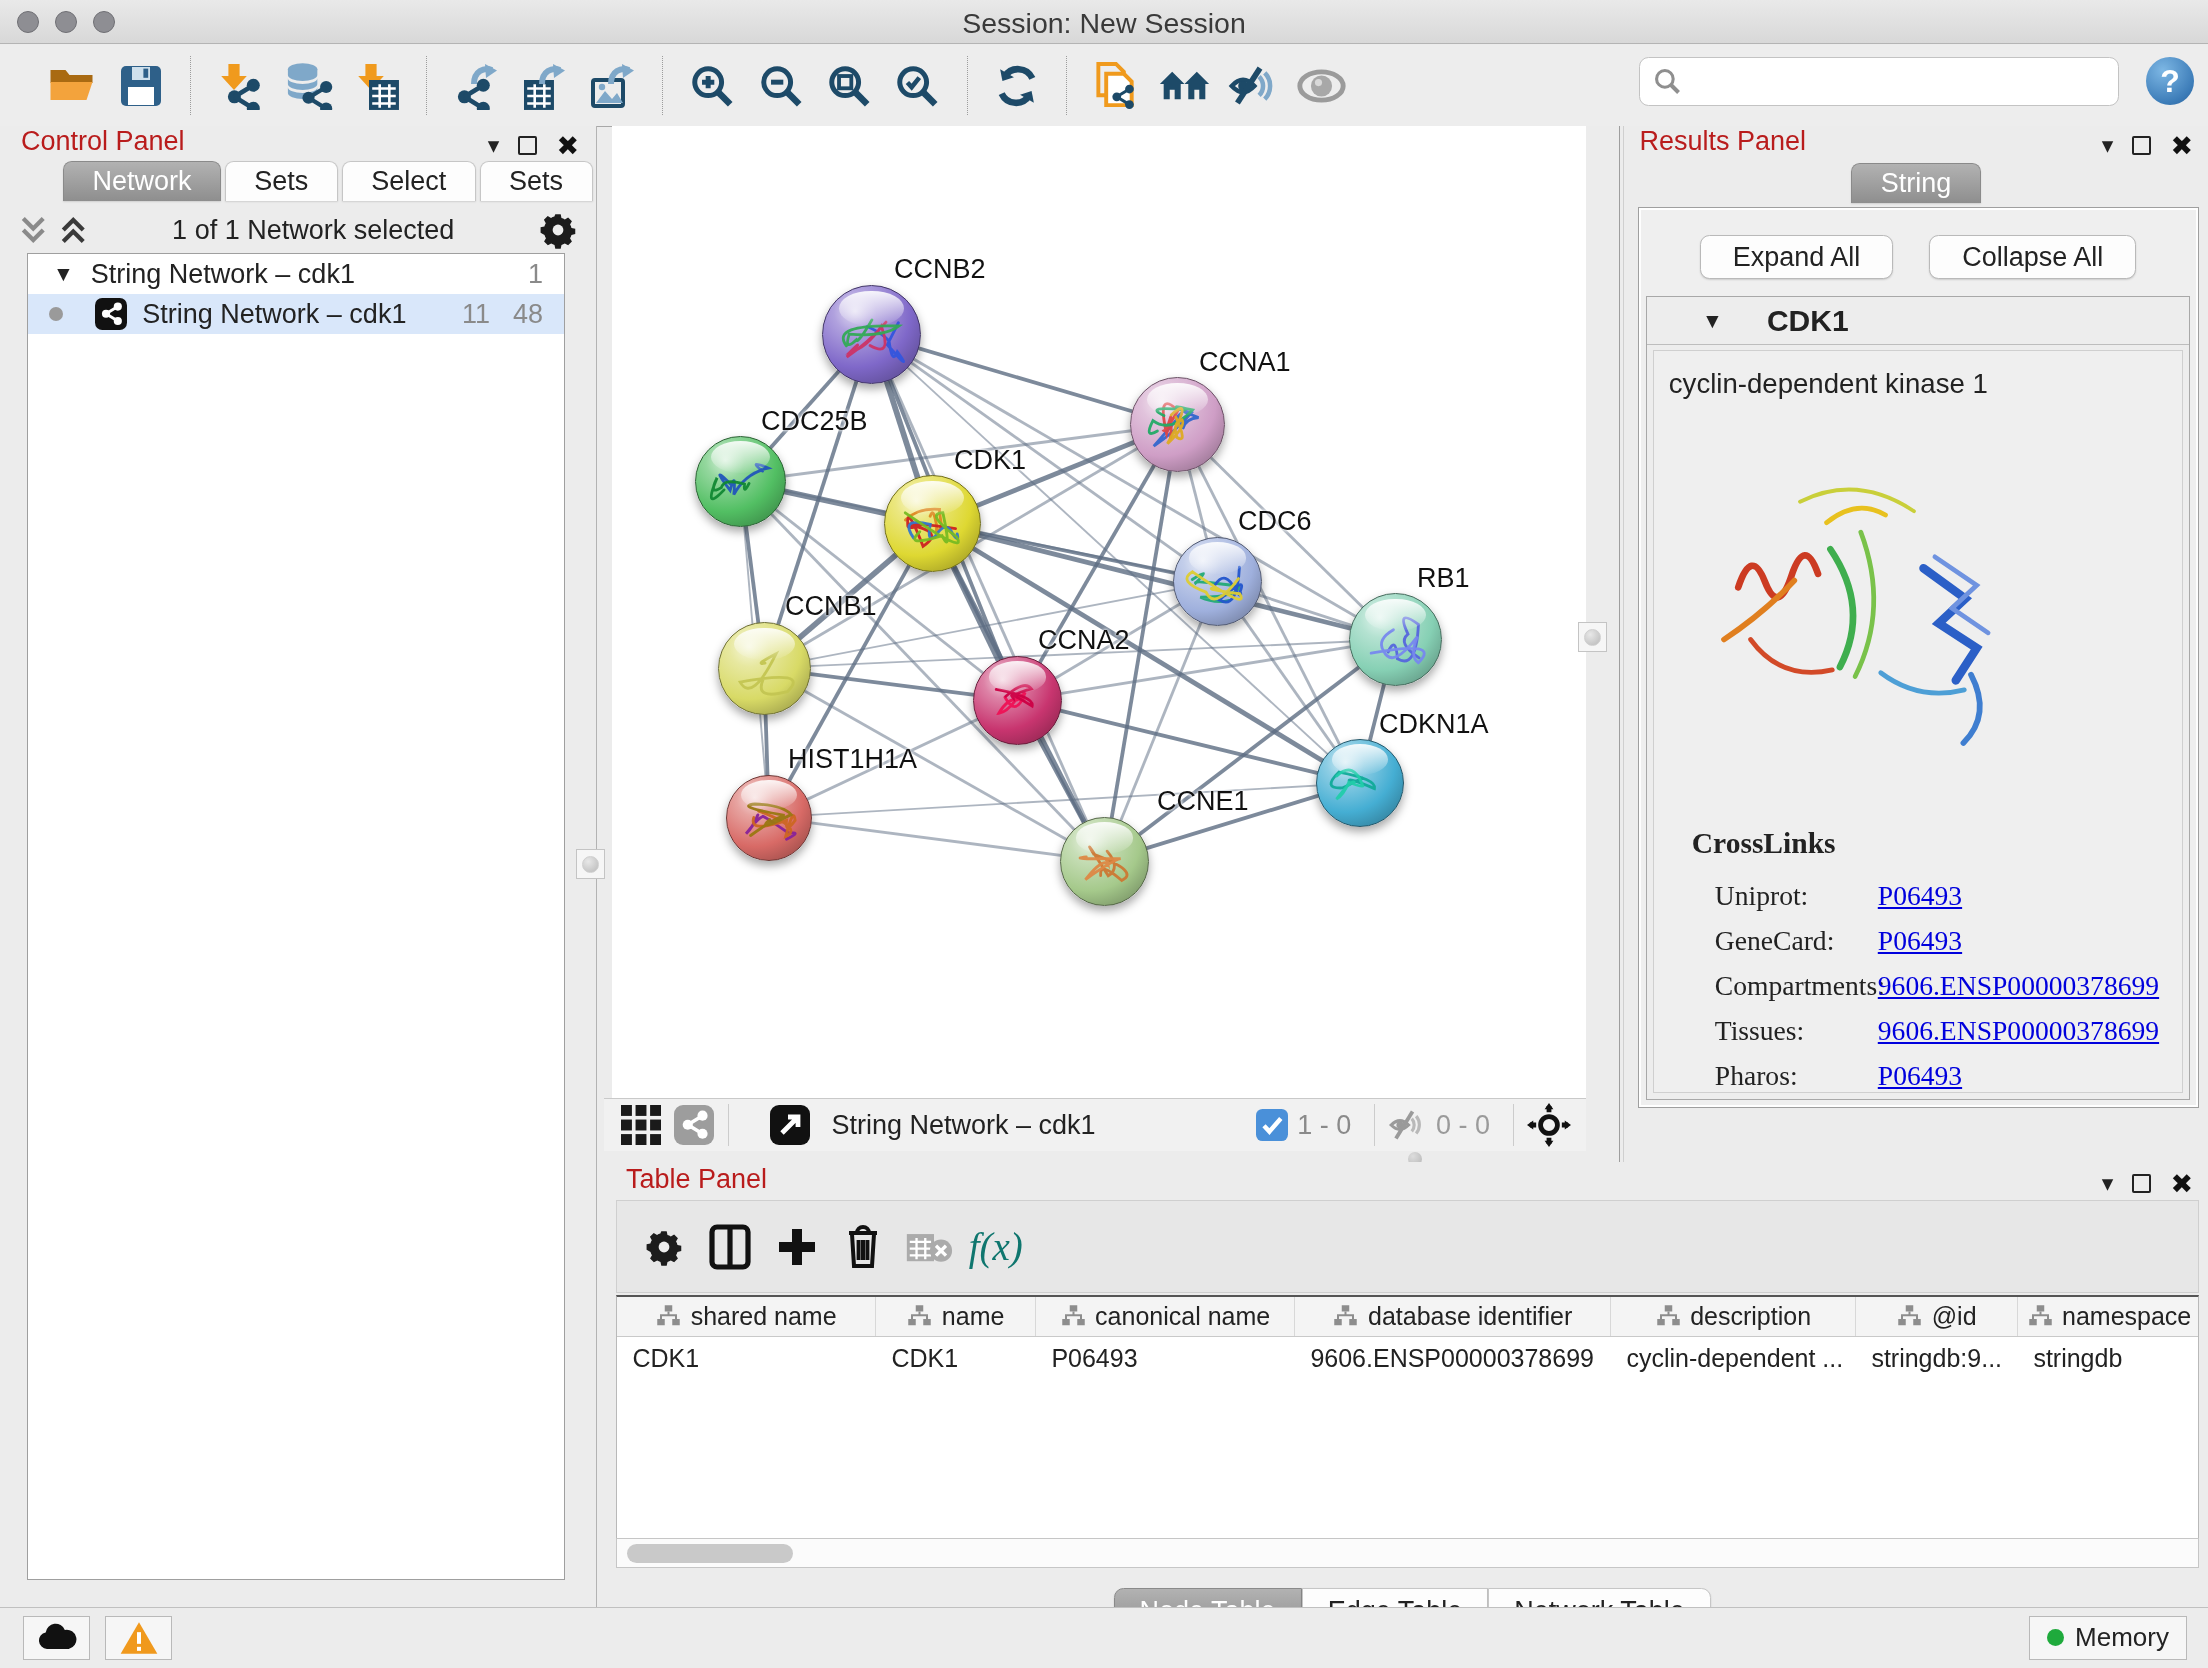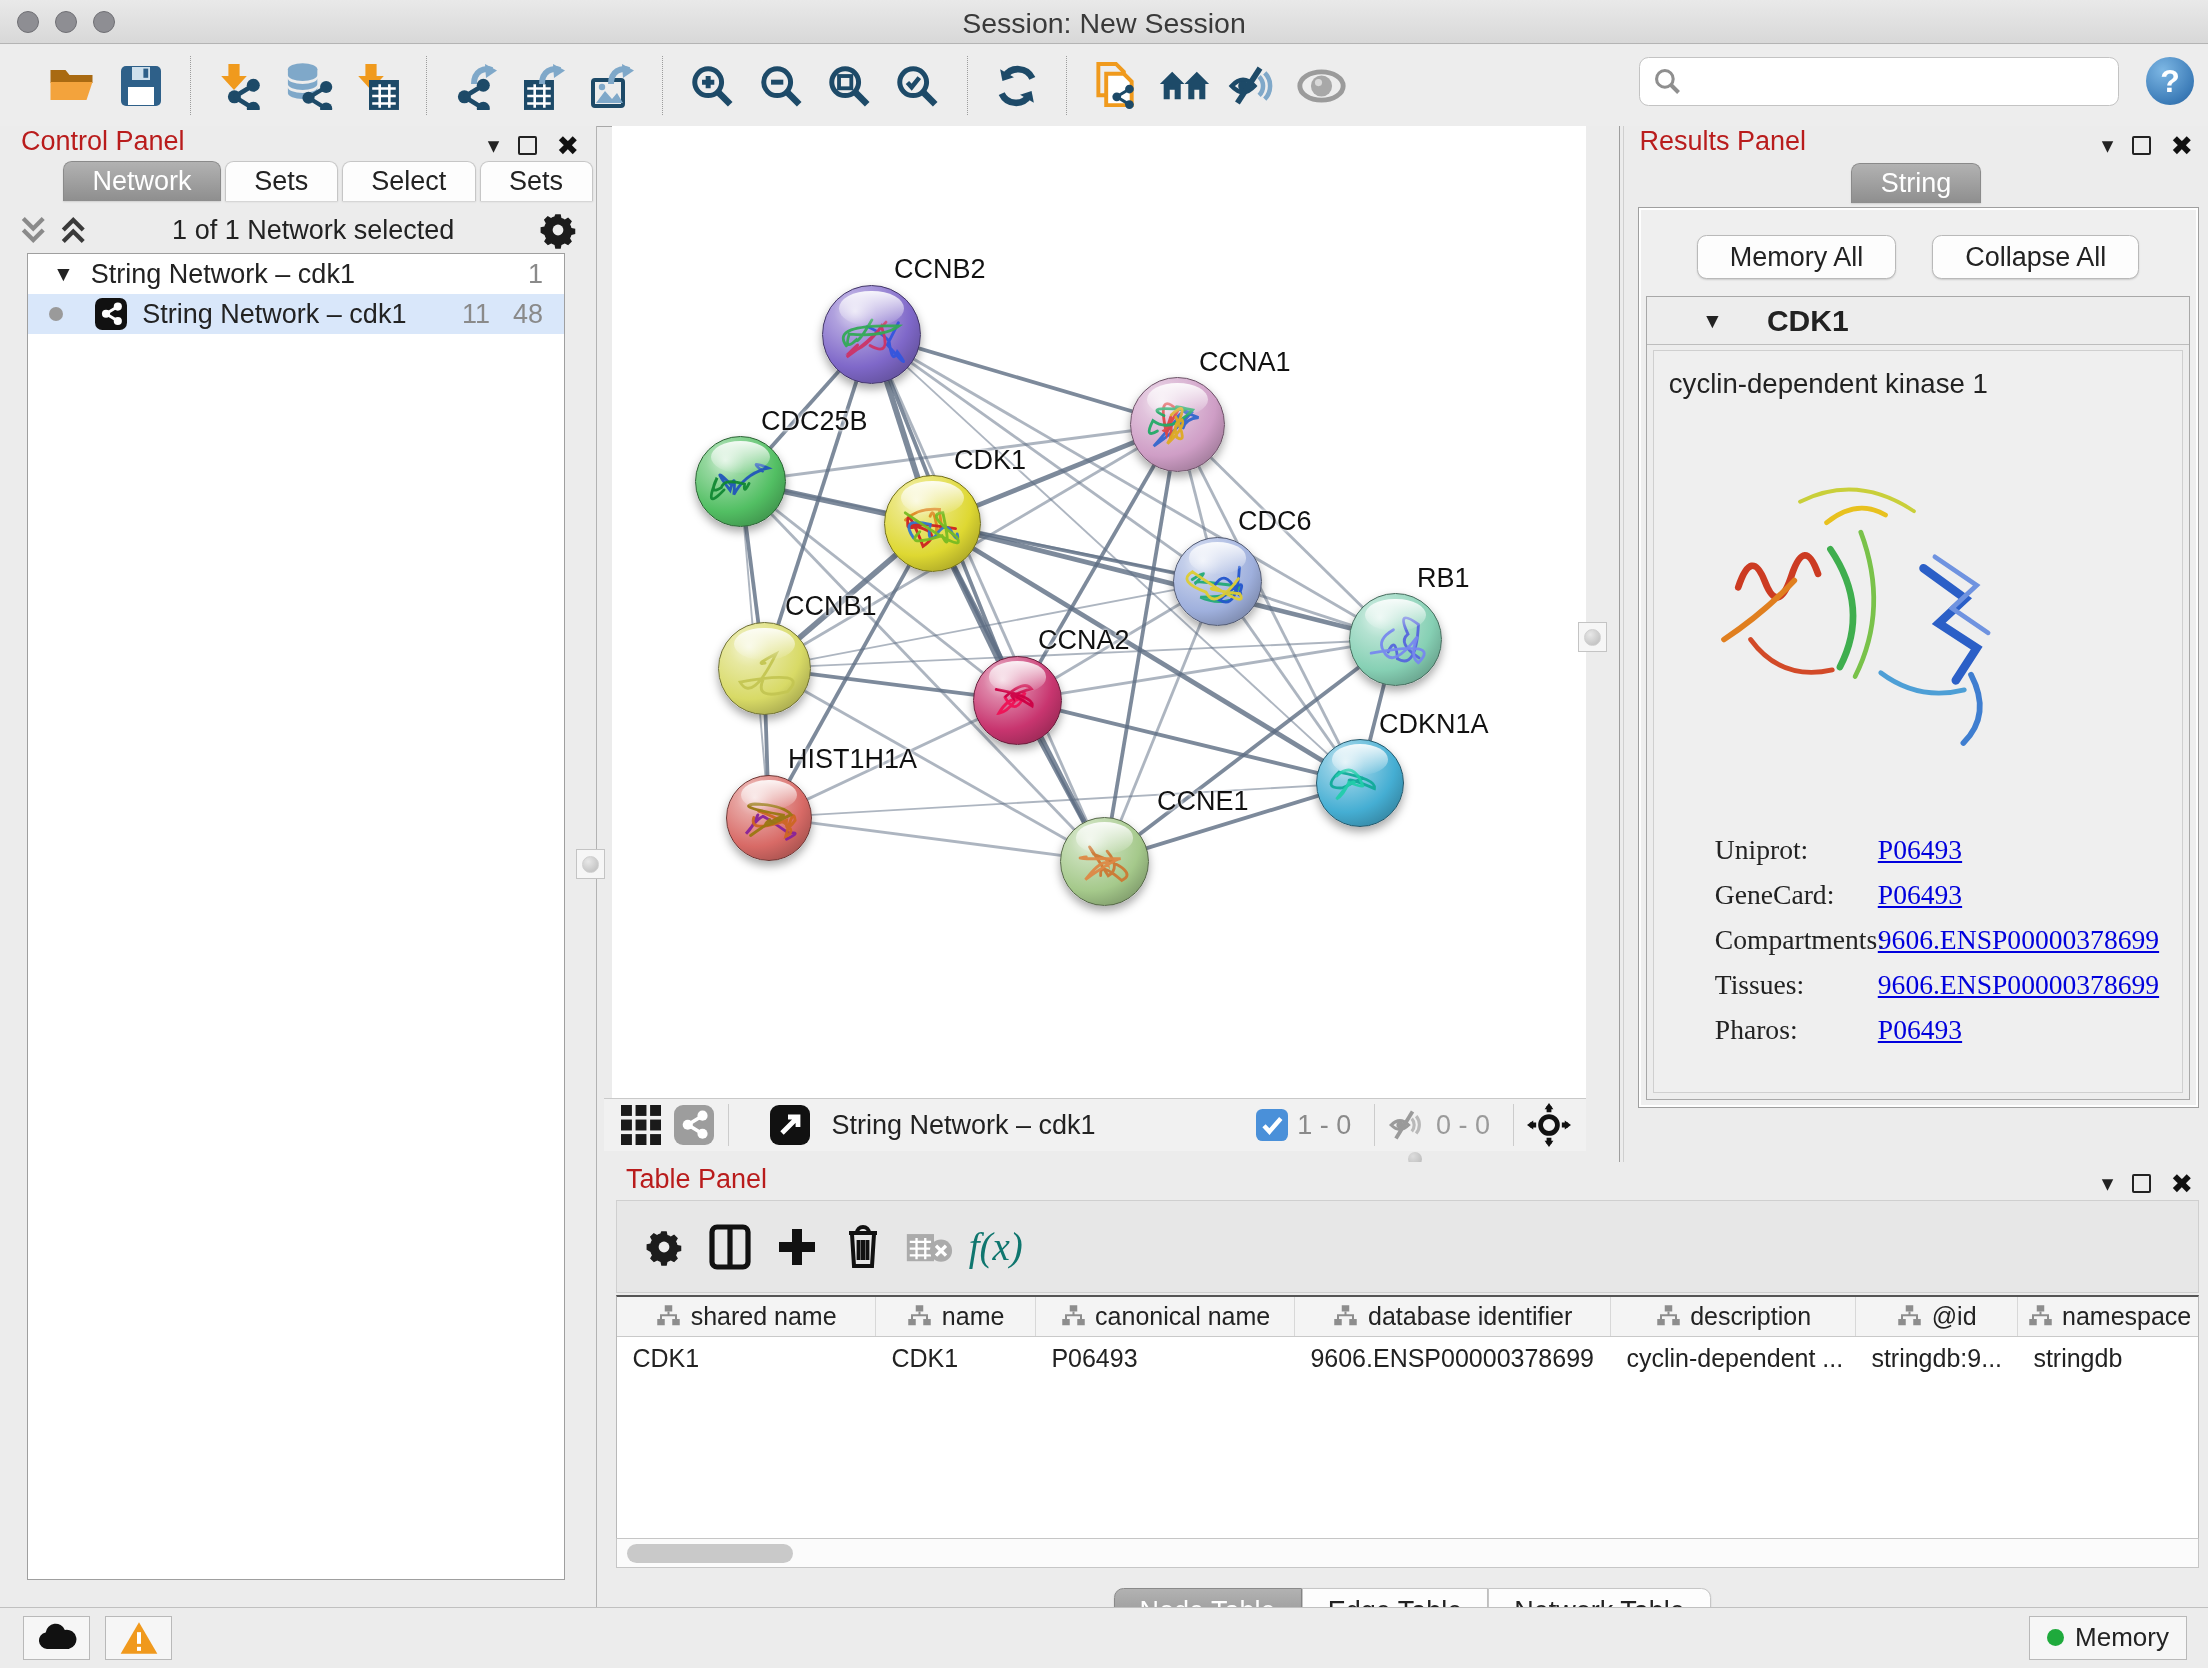--- a/index.html
+++ b/index.html
@@ -648,21 +648,21 @@
     <div class="hdr-controls" style="right:15px; top:3.8px;">
       <span class="glyph-tri">▾</span>
       <span class="glyph-box"></span>
       <span class="glyph-x">✖</span>
     </div>
     <div id="rp-tab">
       <div class="tab active">String</div>
     </div>
     <div id="rp-box">
       <div id="rp-buttons">
-        <div class="rp-btn">Memory All</div>
+        <div class="rp-btn">Expand All</div>
         <div class="rp-btn">Collapse All</div>
       </div>
       <div id="rp-section">
         <div id="rp-sec-hdr">
           <span style="margin:0 44px 0 55px; font-size:21px;">▼</span>
           <span style="font-size:30px; font-weight:bold;">CDK1</span>
         </div>
         <div id="rp-sec-body">
           <div id="rp-desc">cyclin-dependent kinase 1</div>
           <div id="protein-img">
@@ -676,20 +676,21 @@
   <path d="M184 102 q30 80 -6 152" stroke="#79c24a" stroke-width="5"></path>
   <path d="M205 250 q40 30 88 18" stroke="#4d9fd6" stroke-width="5"></path>
   <path d="M250 140 l44 32 -28 26 40 26 -22 34" stroke="#2b5fc7" stroke-width="9"></path>
   <path d="M262 128 l44 30 -26 24 38 26" stroke="#6f93e0" stroke-width="5"></path>
   <path d="M300 252 q22 42 -8 72" stroke="#3f7ed0" stroke-width="6"></path>
   <path d="M120 70 q60 -30 120 10" stroke="#c9cf3a" stroke-width="4"></path>
  </g>
               </svg>
             </div>
           <div id="crosslinks">
+            <div class="cl-title">CrossLinks</div>
             <div id="cl-rows">
                 <div class="cl-row">
                   <span class="cl-label">Uniprot:</span>
       <span class="cl-link">P06493</span>
                 </div>
                 <div class="cl-row">
                   <span class="cl-label">GeneCard:</span>
       <span class="cl-link">P06493</span>
                 </div>
                 <div class="cl-row">

